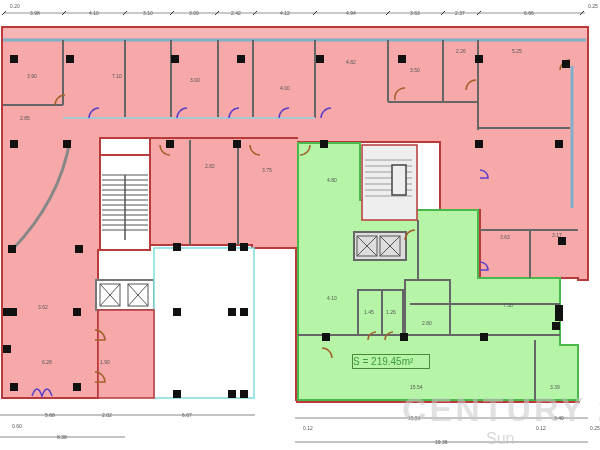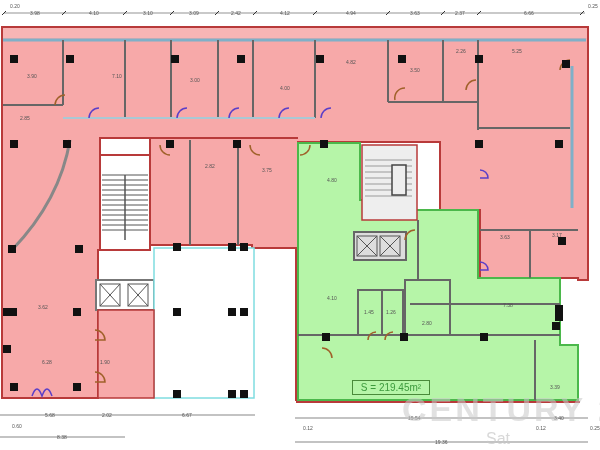--- a/index.html
+++ b/index.html
@@ -1,19 +1,19 @@
 <!DOCTYPE html>
 <html><head>
 <meta charset="utf-8">
 <style>
   html,body{margin:0;padding:0;background:#ffffff;}
   body{width:600px;height:450px;overflow:hidden;position:relative;font-family:"Liberation Sans",sans-serif;}
   #plan{position:absolute;left:0;top:0;width:600px;height:450px;}
   .dim{font-family:"Liberation Sans",sans-serif;font-size:5px;fill:#555;}
-  .area-label{position:absolute;left:352px;top:354px;width:76px;height:13px;border:1px solid #4a8a3a;color:#3d9a3d;font-size:10px;line-height:13px;text-align:center;background:#b6f5a8;margin-top:26px;}
+  .area-label{position:absolute;left:352px;top:354px;width:76px;height:13px;border:1px solid #4a8a3a;color:#3d9a3d;font-size:10px;line-height:13px;background:#b6f5a8;}
   .wm{position:absolute;left:402px;top:390px;font-size:34px;font-weight:bold;letter-spacing:3px;color:rgba(200,200,200,0.55);white-space:nowrap;}
   .wm2{position:absolute;left:486px;top:430px;font-size:16px;color:rgba(200,200,200,0.7);}
 </style>
 </head>
 <body>
 
 <svg id="plan" viewBox="0 0 600 450" xmlns="http://www.w3.org/2000/svg">
 
   <g stroke="#666" stroke-width="0.7">
     <line x1="4" y1="13" x2="585" y2="13"></line>
@@ -253,13 +253,13 @@
     <text x="408" y="420">15.54</text>
     <text x="536" y="430">0.12</text>
     <text x="554" y="420">3.40</text>
     <text x="590" y="430">0.25</text>
     <text x="435" y="444">19.36</text>
   </g>
 </svg>
 
 <div class="area-label">S = 219.45m²</div>
 <div class="wm">CENTURY 21</div>
-<div class="wm2">Sat</div>
+<div class="wm2">Sun</div>
 
 </body></html>

